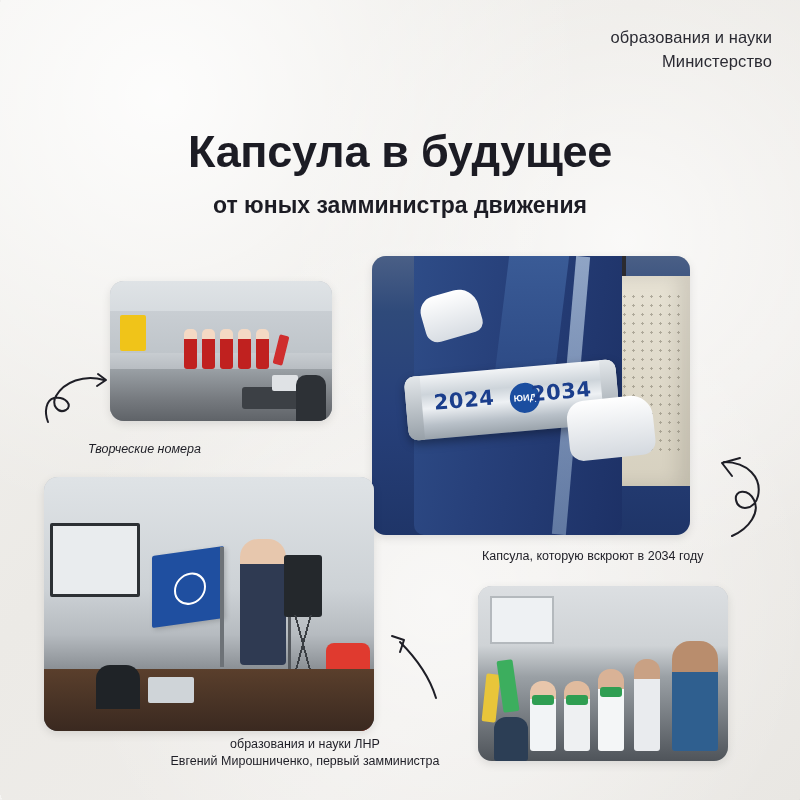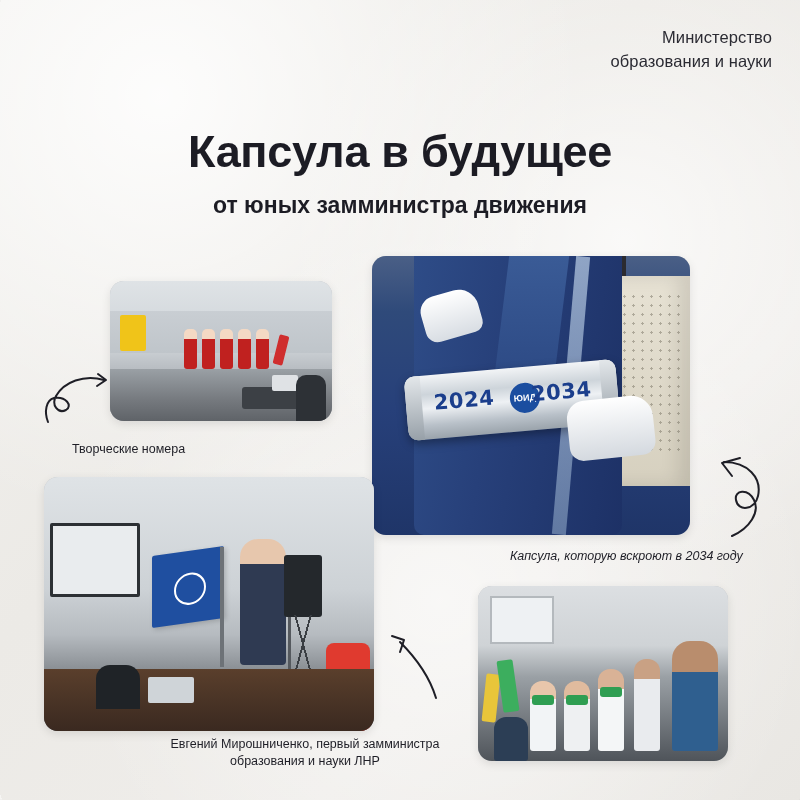--- a/index.html
+++ b/index.html
@@ -282,36 +282,36 @@
     background: #e8c53a; transform: rotate(6deg); border-radius: 2px;
   }
 
   
   .caption {
     position: absolute;
     font-size: 12.5px;
     color: #1e1e26;
     line-height: 1.35;
   }
-  #caption-concert { left: 72px; top: 441px; }
-  #caption-capsule { left: 510px; top: 548px; font-style: italic; }
+  #caption-concert { left: 88px; top: 441px; font-style: italic; }
+  #caption-capsule { left: 482px; top: 548px; }
   #caption-speaker { left: 140px; top: 736px; width: 330px; text-align: center; }
 
   .arrow { position: absolute; }
 </style>
 </head>
 <body>
 
 <div class="poster">
 
   <div class="paper-noise"></div>
 
   <div class="ministry">
+    <div>образования и науки</div>
     <div>Министерство</div>
-    <div>образования и науки</div>
   </div>
 
   <div class="title">Капсула в будущее</div>
   <div class="subtitle">от юных замминистра движения</div>
 
   <div class="photo" id="photo-concert">
     <div class="inner">
       <div class="stage-back"></div>
       <div class="yellow-banner"></div>
       <div class="dancer" style="left:74px;"></div>
@@ -380,22 +380,22 @@
       <div class="laptop2"></div>
     </div>
   </div>
 
   <svg class="arrow" style="left:386px; top:632px;" width="60" height="72" viewBox="0 0 60 72">
     <path d="M50 66 C44 46, 30 26, 14 10" fill="none" stroke="#1e1e26" stroke-width="2" stroke-linecap="round"></path>
     <path d="M6 4 L18 8 L14 20" fill="none" stroke="#1e1e26" stroke-width="2" stroke-linecap="round" stroke-linejoin="round"></path>
   </svg>
 
   <div class="caption" id="caption-speaker">
+    <div>образования и науки ЛНР</div>
     <div>Евгений Мирошниченко, первый замминистра</div>
-    <div>образования и науки ЛНР</div>
   </div>
 
   <div class="photo" id="photo-audience">
     <div class="inner">
       <div class="wall-win"></div>
       <div class="flag-yellow"></div>
       <div class="flag-green"></div>
       <div class="kid" style="left:52px; background:linear-gradient(180deg,#e8c6ab 0 26%, #f2f4f6 26% 100%);"></div>
       <div class="green-scarf" style="left:54px; bottom:56px;"></div>
       <div class="kid" style="left:86px; background:linear-gradient(180deg,#e0bb9e 0 26%, #eef0f2 26% 100%);"></div>

